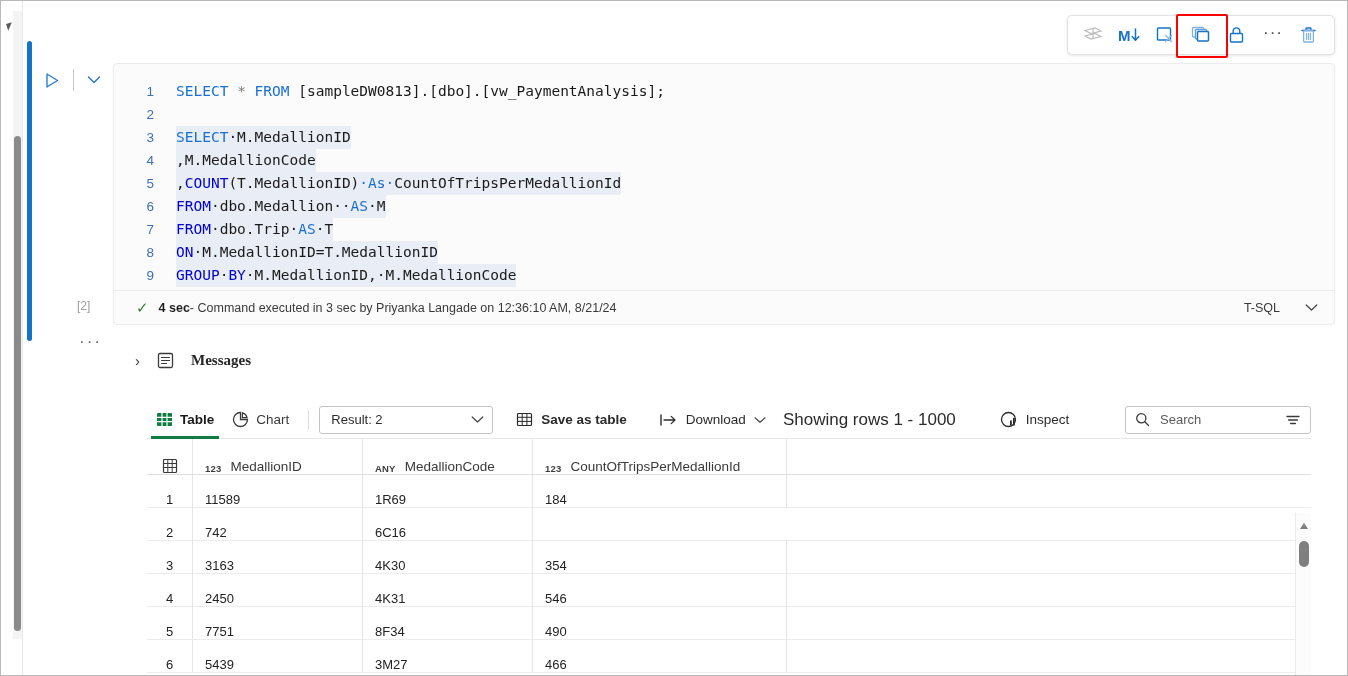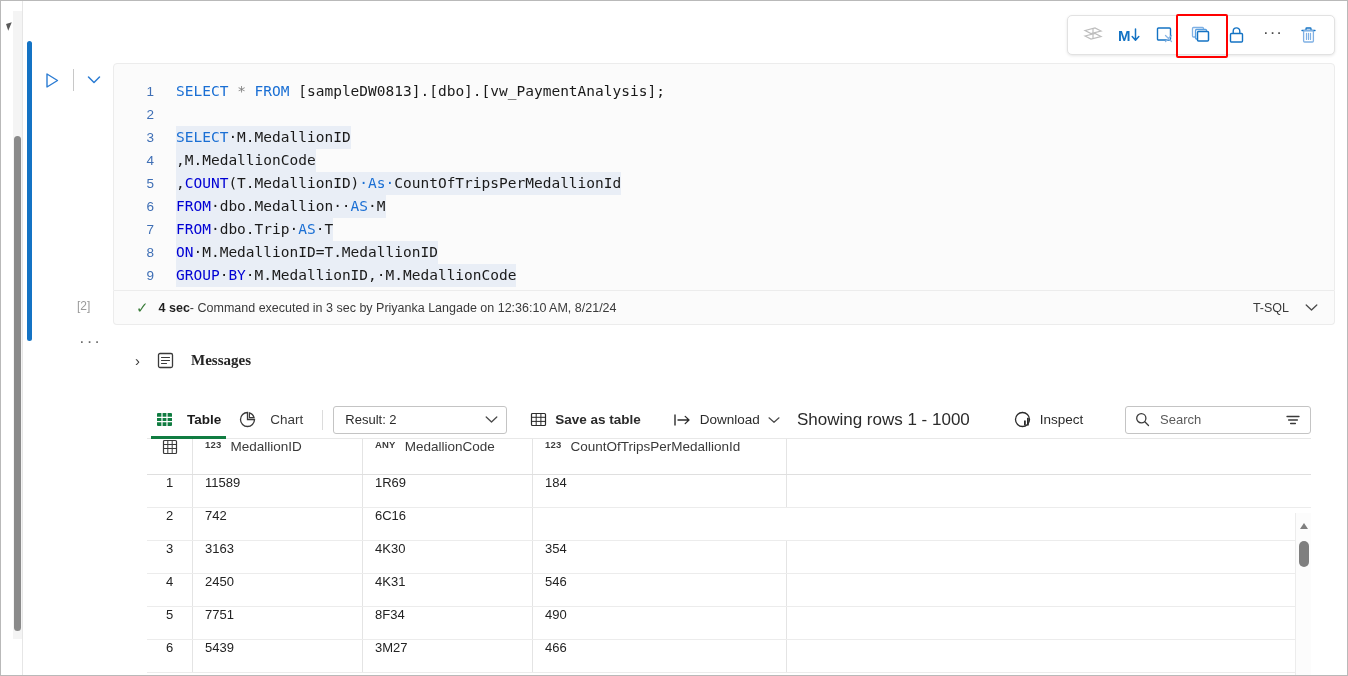--- a/index.html
+++ b/index.html
@@ -132,21 +132,21 @@
     display: flex; align-items: center;
     padding: 0 16px 0 22px;
     font-size: 12.5px;
     color: #333;
   }
   .check {
     color: #3b7d3b; font-size: 15px; margin-right: 10px; line-height: 1;
   }
   .sb-strong { font-weight: 700; color: #1f1f1f; }
   .sb-rest { color: #3a3a3a; }
-  .sb-right { margin-left: auto; display: flex; align-items: center; gap: 16px; color: #3a3a3a; font-size: 12.5px; }
+  .sb-right { margin-left: auto; display: flex; align-items: center; gap: 25px; color: #3a3a3a; font-size: 12.5px; }
 
   .cell-index {
     position: absolute; left: 76px; top: 298px;
     color: #9a9a9a; font-size: 12px;
     font-family: "Liberation Sans", sans-serif;
   }
   .cell-dots {
     position: absolute; left: 78px; top: 332px;
     color: #6b6b6b; font-size: 17px; letter-spacing: 2px; line-height: 1;
   }
@@ -165,21 +165,21 @@
     width: 1164px; height: 262px;
     background: #ffffff;
   }
   .rp-toolbar {
     display: flex; align-items: center;
     height: 38px;
     border-bottom: 1px solid #e8e8e8;
     gap: 0;
   }
   .rtab {
-    display: flex; align-items: center; gap: 14px;
+    display: flex; align-items: center; gap: 7px;
     height: 38px; padding: 0 9px;
     font-size: 13.5px; color: #3a3a3a;
     position: relative;
   }
   .rtab.active { color: #1b1b1b; font-weight: 700; }
   .rtab.active::after {
     content: ""; position: absolute;
     left: 4px; right: 4px; bottom: 0; height: 2.5px;
     background: #107c41;
   }
@@ -216,21 +216,21 @@
   }
   .search-box input::placeholder { color: #5a5a5a; }
 
   
   .grid { width: 100%; }
   .ghead {
     display: flex; height: 36px;
     border-bottom: 1px solid #dfdfdf;
   }
   .gcell {
-    display: flex; align-items: flex-start;
+    display: flex; align-items: flex-end;
     border-right: 1px solid #e4e4e4;
     padding: 0 12px;
     font-size: 13.5px; color: #2b2b2b;
   }
   .c0 { width: 46px; justify-content: center; padding: 0; }
   .c1 { width: 170px; }
   .c2 { width: 170px; }
   .c3 { width: 254px; }
   .c4 { flex: 1; border-right: none; }
   .typetag {

